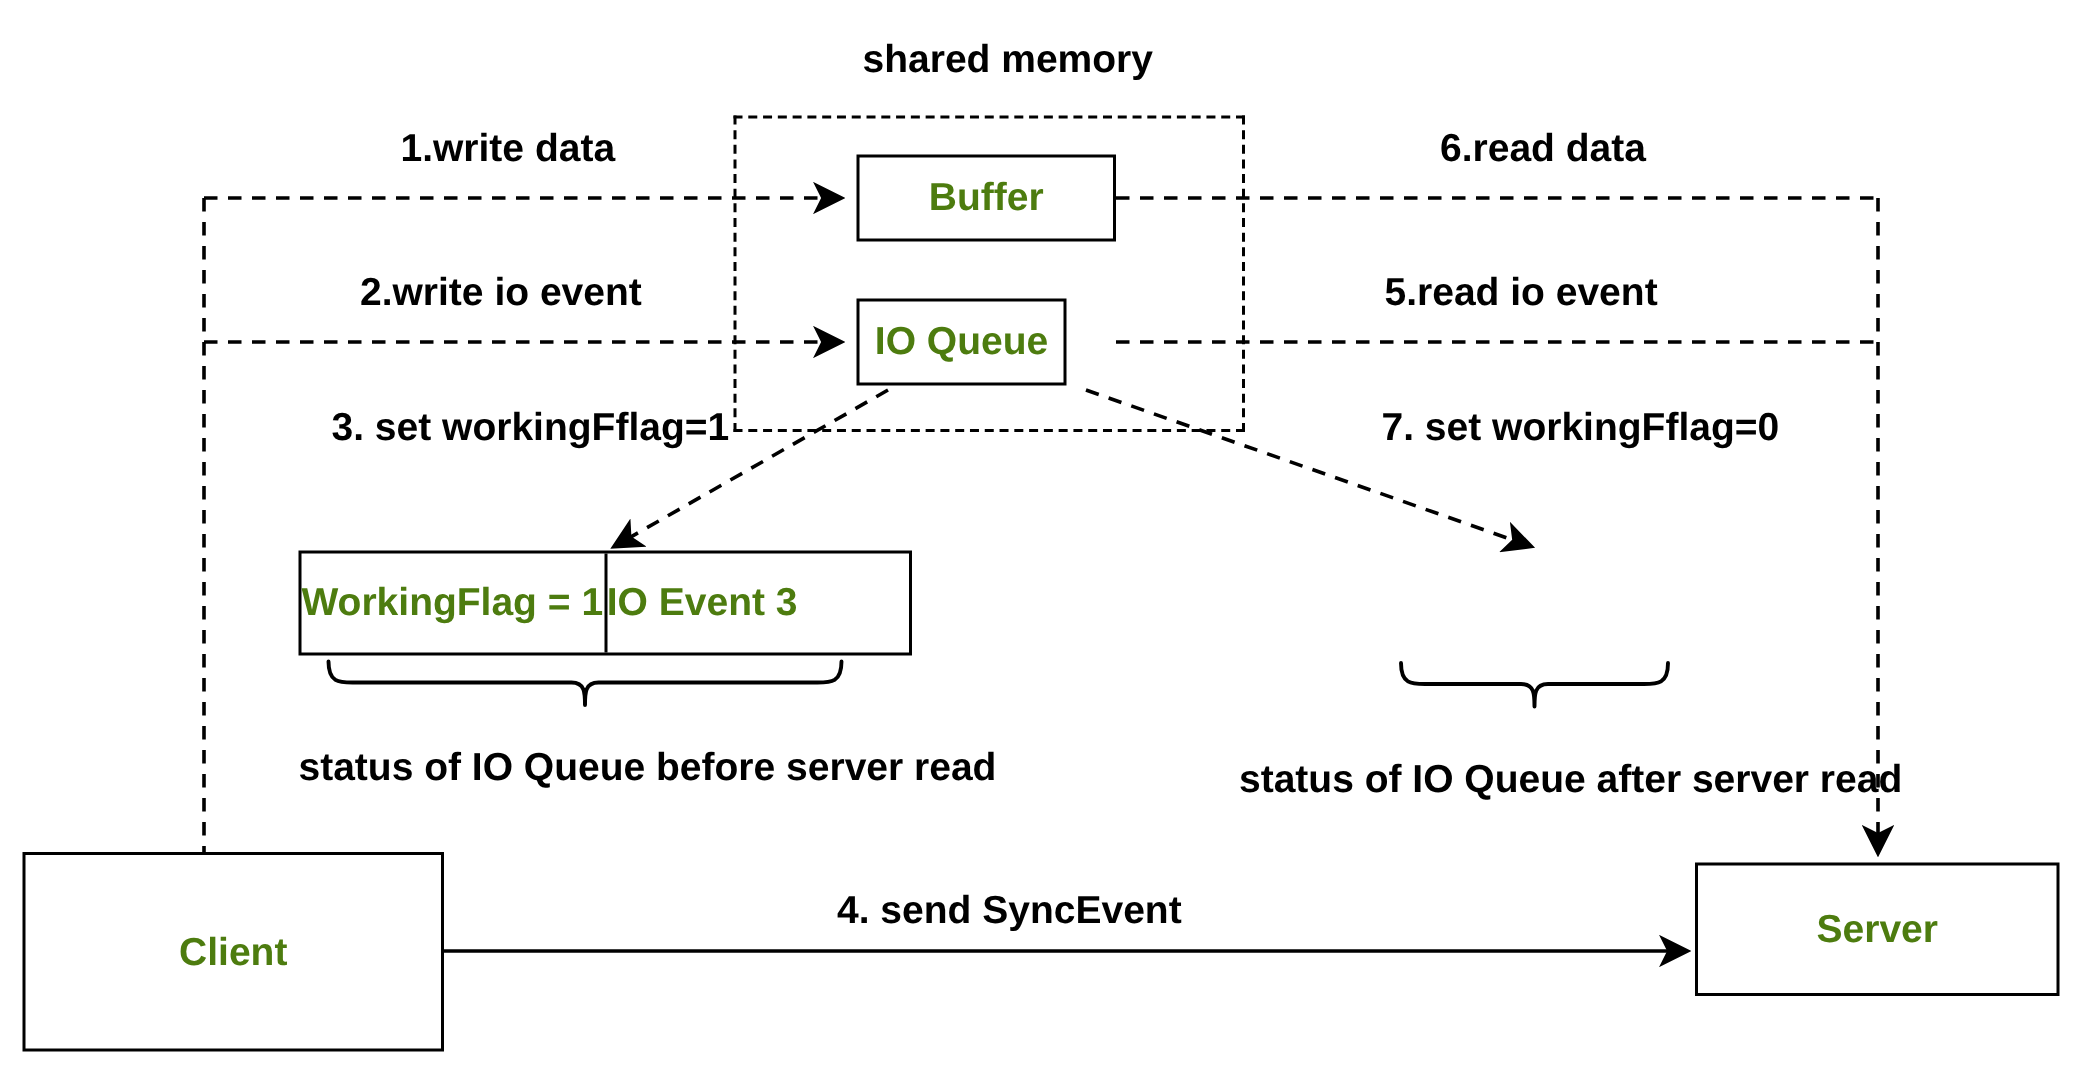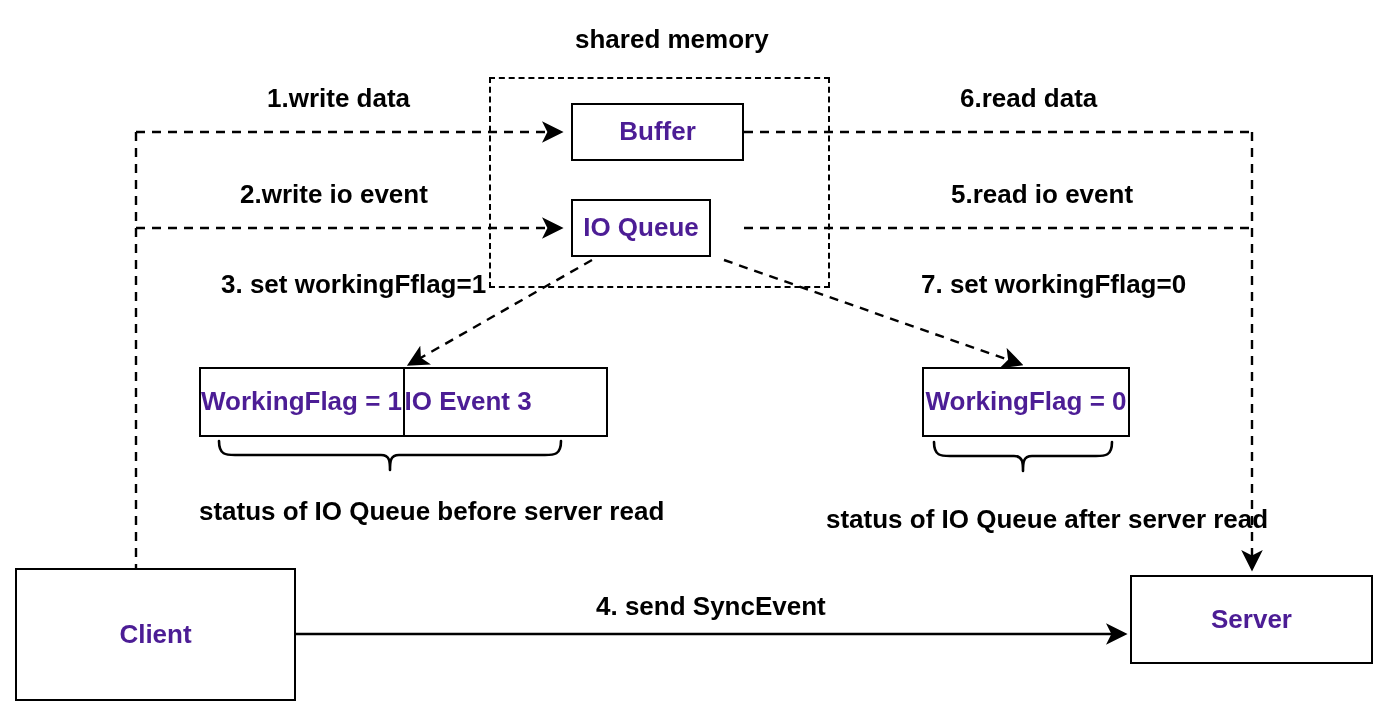--- a/index.html
+++ b/index.html
@@ -27,21 +27,21 @@
     pointer-events: none;
   }
   .node {
     position: absolute;
     box-sizing: border-box;
     border: 2px solid #000000;
     background: #ffffff;
     display: flex;
     align-items: center;
     justify-content: center;
-    color: #4c1d95;
+    color: #4d7c0f;
   }
   .node span {
     display: block;
     text-align: center;
     line-height: 1.2;
   }
   .dashed-region {
     position: absolute;
     box-sizing: border-box;
     border: 2px dashed #000000;
@@ -144,47 +144,44 @@
   <div class="caption t22" style="left:575px; top:24px;">shared memory</div>
 
   <div class="caption t22" style="left:246px; top:83px;margin-left:21px;">1.write data</div>
 
   <div class="caption t22" style="left:240px; top:179px;">2.write io event</div>
 
   <div class="caption t22" style="left:221px; top:269px;">3. set workingFflag=1</div>
 
   <div class="caption t22" style="left:943px; top:83px;margin-left:17px;">6.read data</div>
 
-  <div class="caption t22" style="left:923px; top:179px;margin-left:28px;">5.read io event</div>
+  <div class="caption t22" style="left:923px; top:179px;">5.read io event</div>
 
   <div class="caption t22" style="left:921px; top:269px;">7. set workingFflag=0</div>
 
-  <div class="caption t22" style="left:596px; top:591px;">4. send SyncEvent</div>
+  <div class="caption t22" style="left:558px; top:591px;">4. send SyncEvent</div>
 
   <div class="node" style="left:571px; top:103px; width:173px; height:58px;">
     <span class="t22">Buffer</span>
   </div>
 
   <div class="node" style="left:571px; top:199px; width:140px; height:58px;">
     <span class="t22">IO Queue</span>
   </div>
 
   <div class="node" style="left:199px; top:367px; width:409px; height:70px; padding:0;">
     <div class="split-cell">
       <span class="t22">WorkingFlag = 1</span>
     </div>
     <div class="split-div"></div>
     <div class="split-cell">
       <span class="t22">IO Event 3</span>
     </div>
   </div>
 
-  <div class="node" style="left:922px; top:367px; width:208px; height:70px;">
-    <span class="t22">WorkingFlag = 0</span>
-  </div>
 
   <div class="caption t22" style="left:199px; top:496px;">status of IO Queue before server read</div>
 
   <div class="caption t22" style="left:826px; top:504px;">status of IO Queue after server read</div>
 
   <div class="node" style="left:15px; top:568px; width:281px; height:133px;">
     <span class="t22">Client</span>
   </div>
 
   <div class="node" style="left:1130px; top:575px; width:243px; height:89px;">

